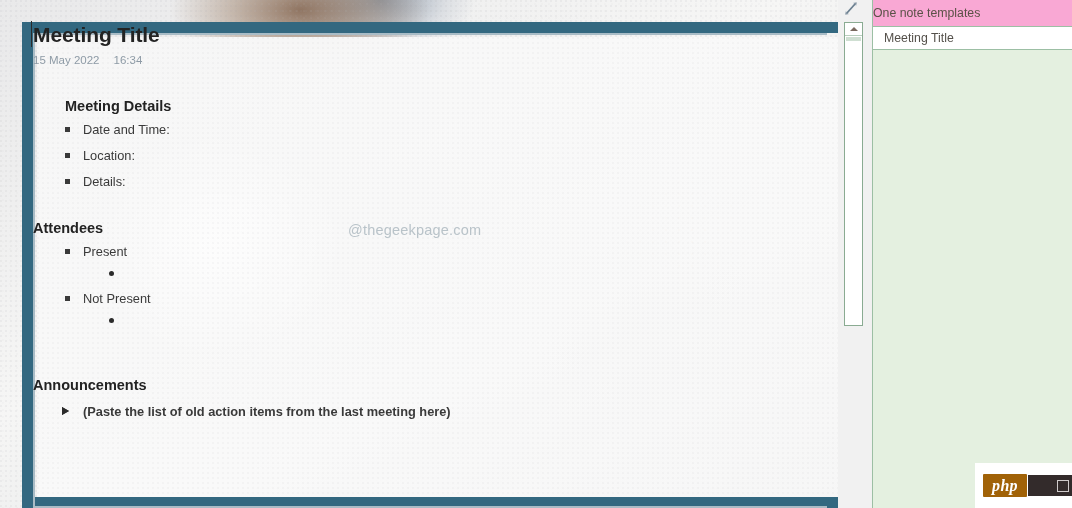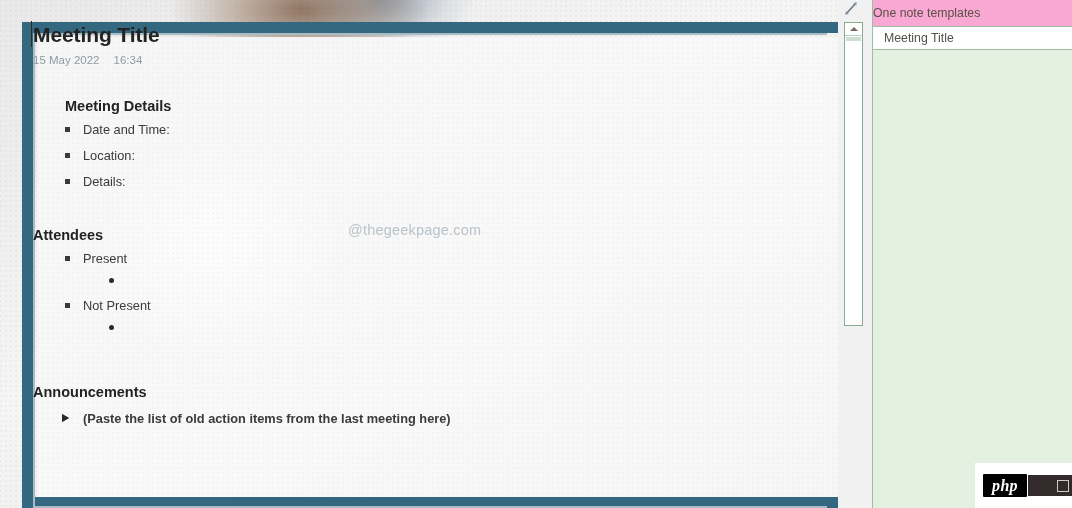--- a/index.html
+++ b/index.html
@@ -164,21 +164,21 @@
   }
   #note-stamp-time { color: #8e9ba6; }
 
   .note-h2 {
     font-size: 14.5px;
     font-weight: bold;
     color: #232323;
     margin-top: 28px;
   }
   #note-h2-details   { margin-top: 32px; padding-left: 32px; }
-  #note-h2-attendees { margin-top: 35px; }
+  #note-h2-attendees { margin-top: 28px; }
   #note-h2-announce  { margin-top: 47px; }
   #note-h2-status    { margin-top: 36px; }
 
   ul.note-list { list-style: none; margin: 0; padding: 0; }
   li.note-li {
     position: relative;
     font-size: 12.8px;
     color: #3a3a3a;
     line-height: 20px;
     padding-left: 50px;
@@ -281,21 +281,21 @@
   #php-badge {
     position: absolute;
     right: 0px; bottom: 0px;
     width: 97px; height: 45px;
     background: #ffffff;
     display: flex; align-items: center;
     padding-left: 8px;
   }
   #php-logo {
     width: 44px; height: 23px;
-    background: #000000;
+    background: #a16207;
     border-radius: 1px;
     display: flex; align-items: center; justify-content: center;
     font-family: "Liberation Serif", serif;
     font-style: italic;
     font-weight: bold;
     font-size: 16px;
     color: #ffffff;
     letter-spacing: .3px;
   }
   #php-wordmark {

